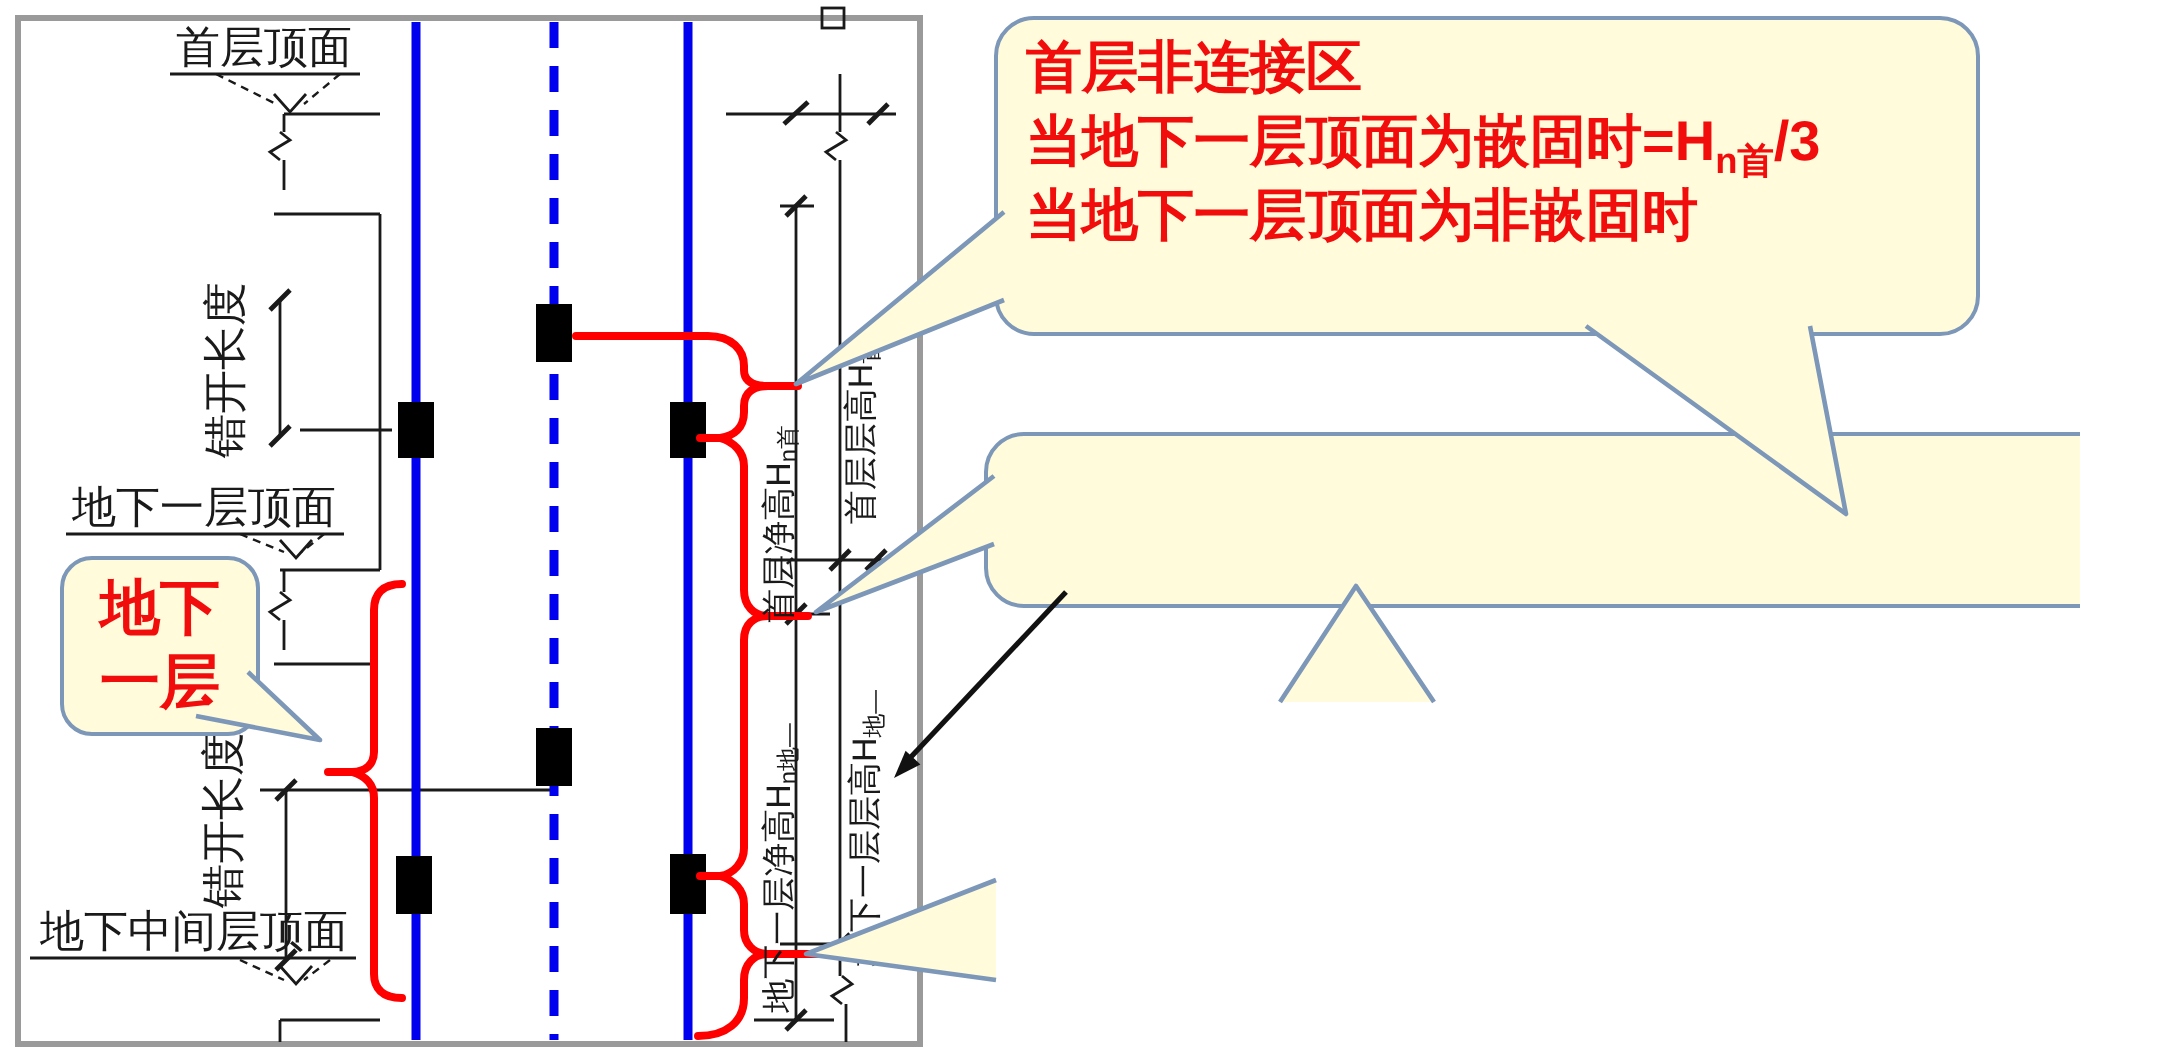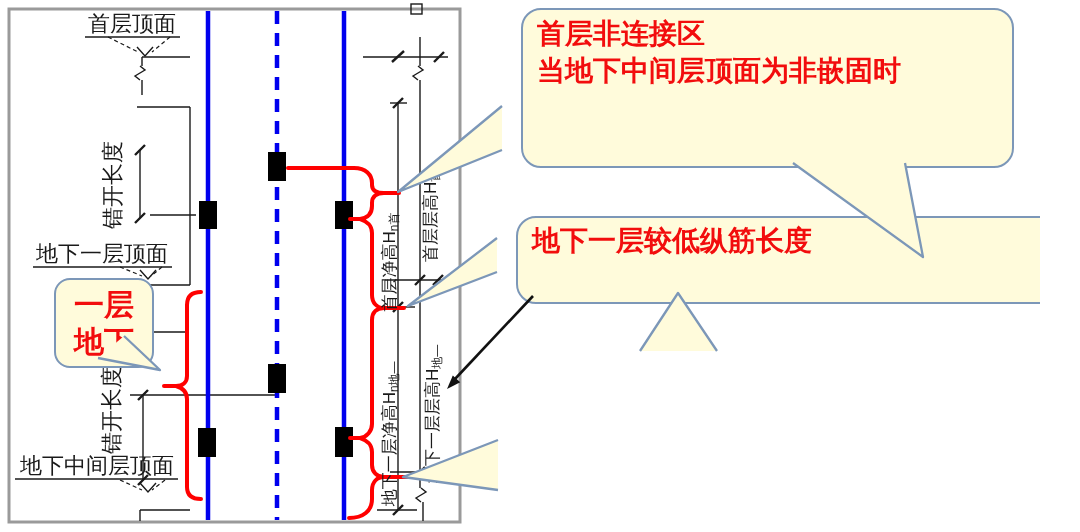--- a/index.html
+++ b/index.html
@@ -4,21 +4,21 @@
 <style>
   html,body{margin:0;padding:0;background:#ffffff;}
   #stage{position:relative;width:1040px;height:532px;background:var(--page-bg,#fff);
          font-family:"Liberation Sans","DejaVu Sans",sans-serif;overflow:hidden;}
   svg{position:absolute;left:0;top:0;}
   #dwg{z-index:1;}
   #overlay{z-index:3;pointer-events:none;}
   .callout{position:absolute;z-index:2;background:var(--callout-fill,#FFFBDB);
            border:2.5px solid var(--callout-border,#7C97B8);border-radius:20px;
            color:var(--text-red,#F20D0D);font-weight:bold;box-sizing:border-box;
-           padding:4px 14px;font-size:28px;line-height:38px;white-space:nowrap;margin-left:24px;}
+           padding:4px 14px;font-size:28px;line-height:38px;white-space:nowrap;}
   #box1{left:497px;top:8px;width:493px;height:160px;line-height:37px;padding-top:5px;}
   #box2{left:492px;top:216px;width:586px;height:88px;}
   #box3{left:493px;top:345px;width:544px;height:165px;}
   #bubble{left:30px;top:278px;width:100px;height:90px;border-radius:16px;
           text-align:center;font-size:30px;line-height:37px;padding:6px 0 0 0;}
   sub{font-size:65%;line-height:0;}
   
   .k{stroke:var(--line-black,#1a1a1a);stroke-width:1.4;fill:none;}
   .kd{stroke:var(--line-black,#1a1a1a);stroke-width:1.2;fill:none;stroke-dasharray:4 3;}
   .tick{stroke:var(--line-black,#1a1a1a);stroke-width:2.4;fill:none;}
@@ -120,31 +120,31 @@
       <text class="lbl" font-size="20" text-anchor="middle" transform="rotate(-90 112 410)" x="112" y="417">错开长度</text>
       <text class="vlbl" text-anchor="middle" transform="rotate(-90 389 262)" x="389" y="268"><tspan>首层净高H</tspan><tspan font-size="70%" dy="3">n首</tspan></text>
       <text class="vlbl" text-anchor="middle" transform="rotate(-90 430 216)" x="430" y="222"><tspan>首层层高H</tspan><tspan font-size="70%" dy="3">首</tspan></text>
       <text class="vlbl" text-anchor="middle" transform="rotate(-90 389 434)" x="389" y="440"><tspan>地下一层净高H</tspan><tspan font-size="70%" dy="3">n地—</tspan></text>
       <text class="vlbl" text-anchor="middle" transform="rotate(-90 432 414)" x="432" y="420"><tspan>地下一层层高H</tspan><tspan font-size="70%" dy="3">地—</tspan></text>
     </g>
   </svg>
 
   <div id="box1" class="callout">
     <div>首层非连接区</div>
-    <div>当地下中间层顶面为非嵌固时</div>
+    <div>当地下一层顶面为嵌固时=H<sub>n首</sub>/3</div>
+    <div>当地下一层顶面为非嵌固时</div>
   </div>
 
   <div id="box2" class="callout">
-    <div>地下一层较低纵筋长度</div>
   </div>
 
 
   <div id="bubble" class="callout">
+    <div>地下</div>
     <div>一层</div>
-    <div>地下</div>
   </div>
 
   <svg id="overlay" width="1080" height="532" viewBox="0 0 1080 532">
     <path class="tail" d="M502,106 L398,192 L502,150"></path>
     <path class="tail" d="M793,163 L923,257 L905,163"></path>
     <path class="tail" d="M497,238 L408,306 L497,272"></path>
     <path class="tail" d="M640,351 L678,293 L717,351"></path>
     <path class="tail" d="M498,440 L403,477 L498,490"></path>
     <path class="tail" d="M98,358 L160,370 L124,336"></path>
     <line class="arrow" x1="533" y1="296" x2="455" y2="379"></line>

